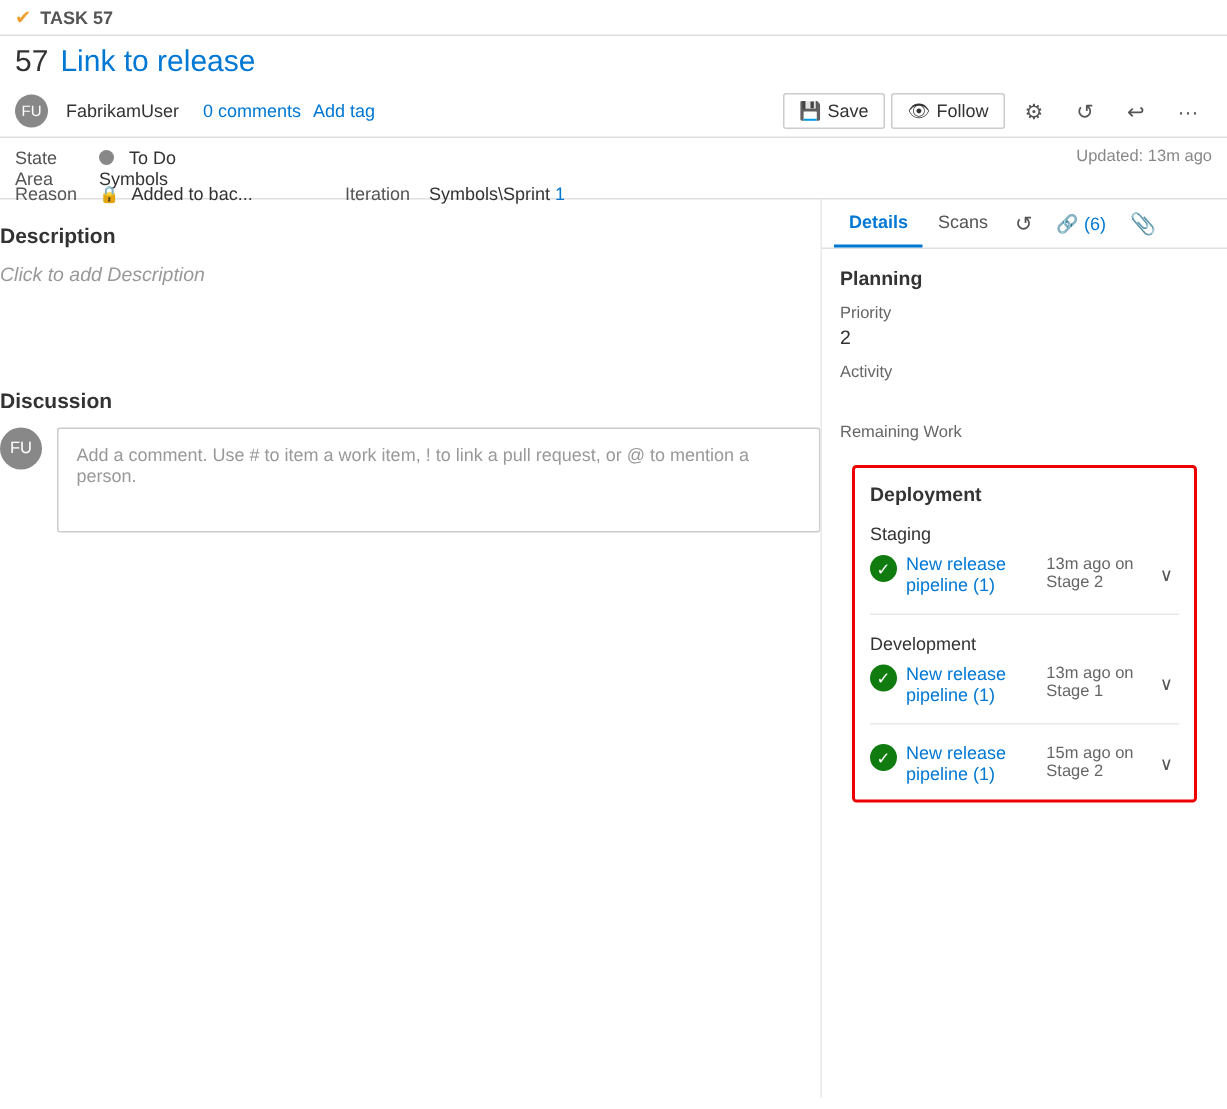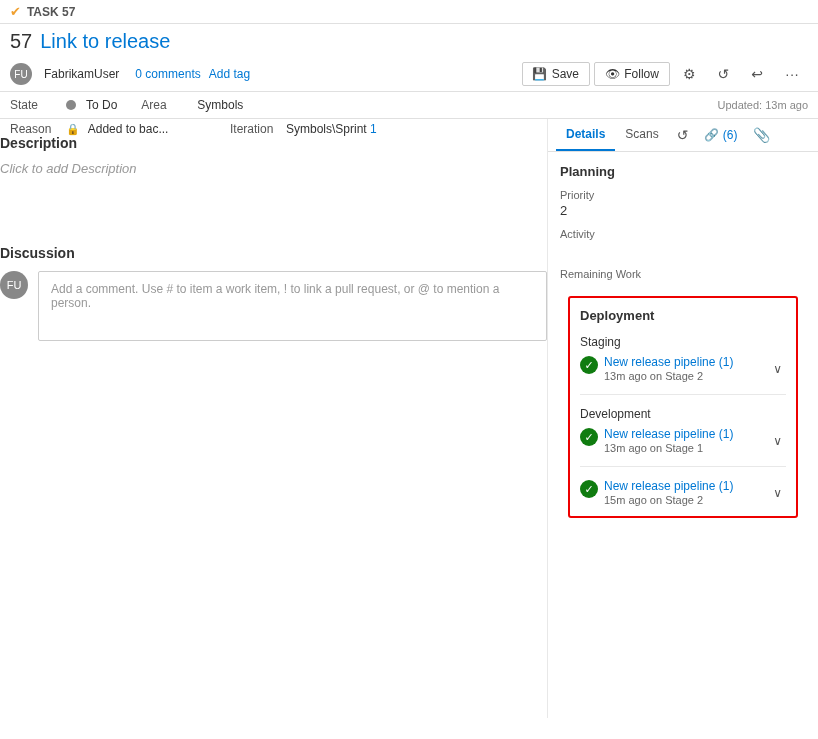--- a/index.html
+++ b/index.html
@@ -19,21 +19,21 @@
     .toolbar { display: flex; align-items: center; padding: 4px 10px; border-bottom: 1px solid #e0e0e0; gap: 4px; }
     .avatar-small { width: 22px; height: 22px; background: #888; border-radius: 50%; display: flex; align-items: center; justify-content: center; color: #fff; font-size: 10px; margin-right: 8px; }
     .toolbar-btn { display: flex; align-items: center; gap: 4px; padding: 4px 10px; border: 1px solid #ccc; border-radius: 2px; background: #fff; cursor: pointer; font-size: 12px; color: #333; }
     .toolbar-btn.primary { background: #fff; border-color: #ccc; }
     .toolbar-btn.follow-btn { border-color: #ccc; }
     .toolbar-icon-btn { padding: 4px 8px; border: 1px solid transparent; border-radius: 2px; background: transparent; cursor: pointer; color: #555; font-size: 14px; }
     .comment-link { color: #0078d4; text-decoration: none; font-size: 12px; margin-right: 4px; }
     .add-tag-link { color: #0078d4; text-decoration: none; font-size: 12px; margin-right: auto; }
 
     
-    .meta-row { display: flex; align-items: center; padding: 6px 10px; border-bottom: 1px solid #e0e0e0; position: relative; }
+    .meta-row { display: flex; padding: 6px 10px; border-bottom: 1px solid #e0e0e0; position: relative; flex-direction: column; }
     .meta-field { display: flex; align-items: center; gap: 6px; margin-right: 24px; }
     .meta-label { color: #555; font-size: 12px; min-width: 50px; }
     .meta-value { font-size: 12px; color: #333; }
     .state-dot { width: 10px; height: 10px; border-radius: 50%; background: #888; display: inline-block; margin-right: 4px; }
     .state-value { font-size: 12px; color: #333; }
     .lock-icon { font-size: 11px; color: #888; margin-right: 2px; }
     .updated-text { position: absolute; right: 10px; font-size: 11px; color: #888; }
 
     
     .main-content { display: flex; height: calc(739px - 140px); }
@@ -66,21 +66,21 @@
 
     
     .deployment-section { border: 2px solid #e00; border-radius: 3px; margin: 0 8px 12px 8px; padding: 10px; }
     .deployment-title { font-size: 13px; font-weight: 600; color: #333; margin-bottom: 12px; }
     .deploy-env { margin-bottom: 12px; border-bottom: 1px solid #e8e8e8; padding-bottom: 12px; }
     .deploy-env:last-child { border-bottom: none; padding-bottom: 0; margin-bottom: 0; }
     .deploy-env-name { font-size: 12px; font-weight: 400; color: #333; margin-bottom: 6px; }
     .deploy-item { display: flex; align-items: center; justify-content: space-between; }
     .deploy-item-left { display: flex; align-items: flex-start; gap: 6px; }
     .check-icon { width: 18px; height: 18px; background: #107c10; border-radius: 50%; display: flex; align-items: center; justify-content: center; color: #fff; font-size: 11px; flex-shrink: 0; margin-top: 1px; }
-    .deploy-info { display: flex; flex-direction: column; }
+    .deploy-info { display: flex; }
     .deploy-link { color: #0078d4; font-size: 12px; text-decoration: none; cursor: pointer; }
     .deploy-time { font-size: 11px; color: #666; margin-top: 1px; }
     .chevron-btn { color: #555; cursor: pointer; font-size: 12px; padding: 2px 4px; }
   </style>
 </head>
 <body>
 
 <div class="breadcrumb-bar">
   <span class="task-icon">✔</span>
   <span class="breadcrumb-label">TASK 57</span>

